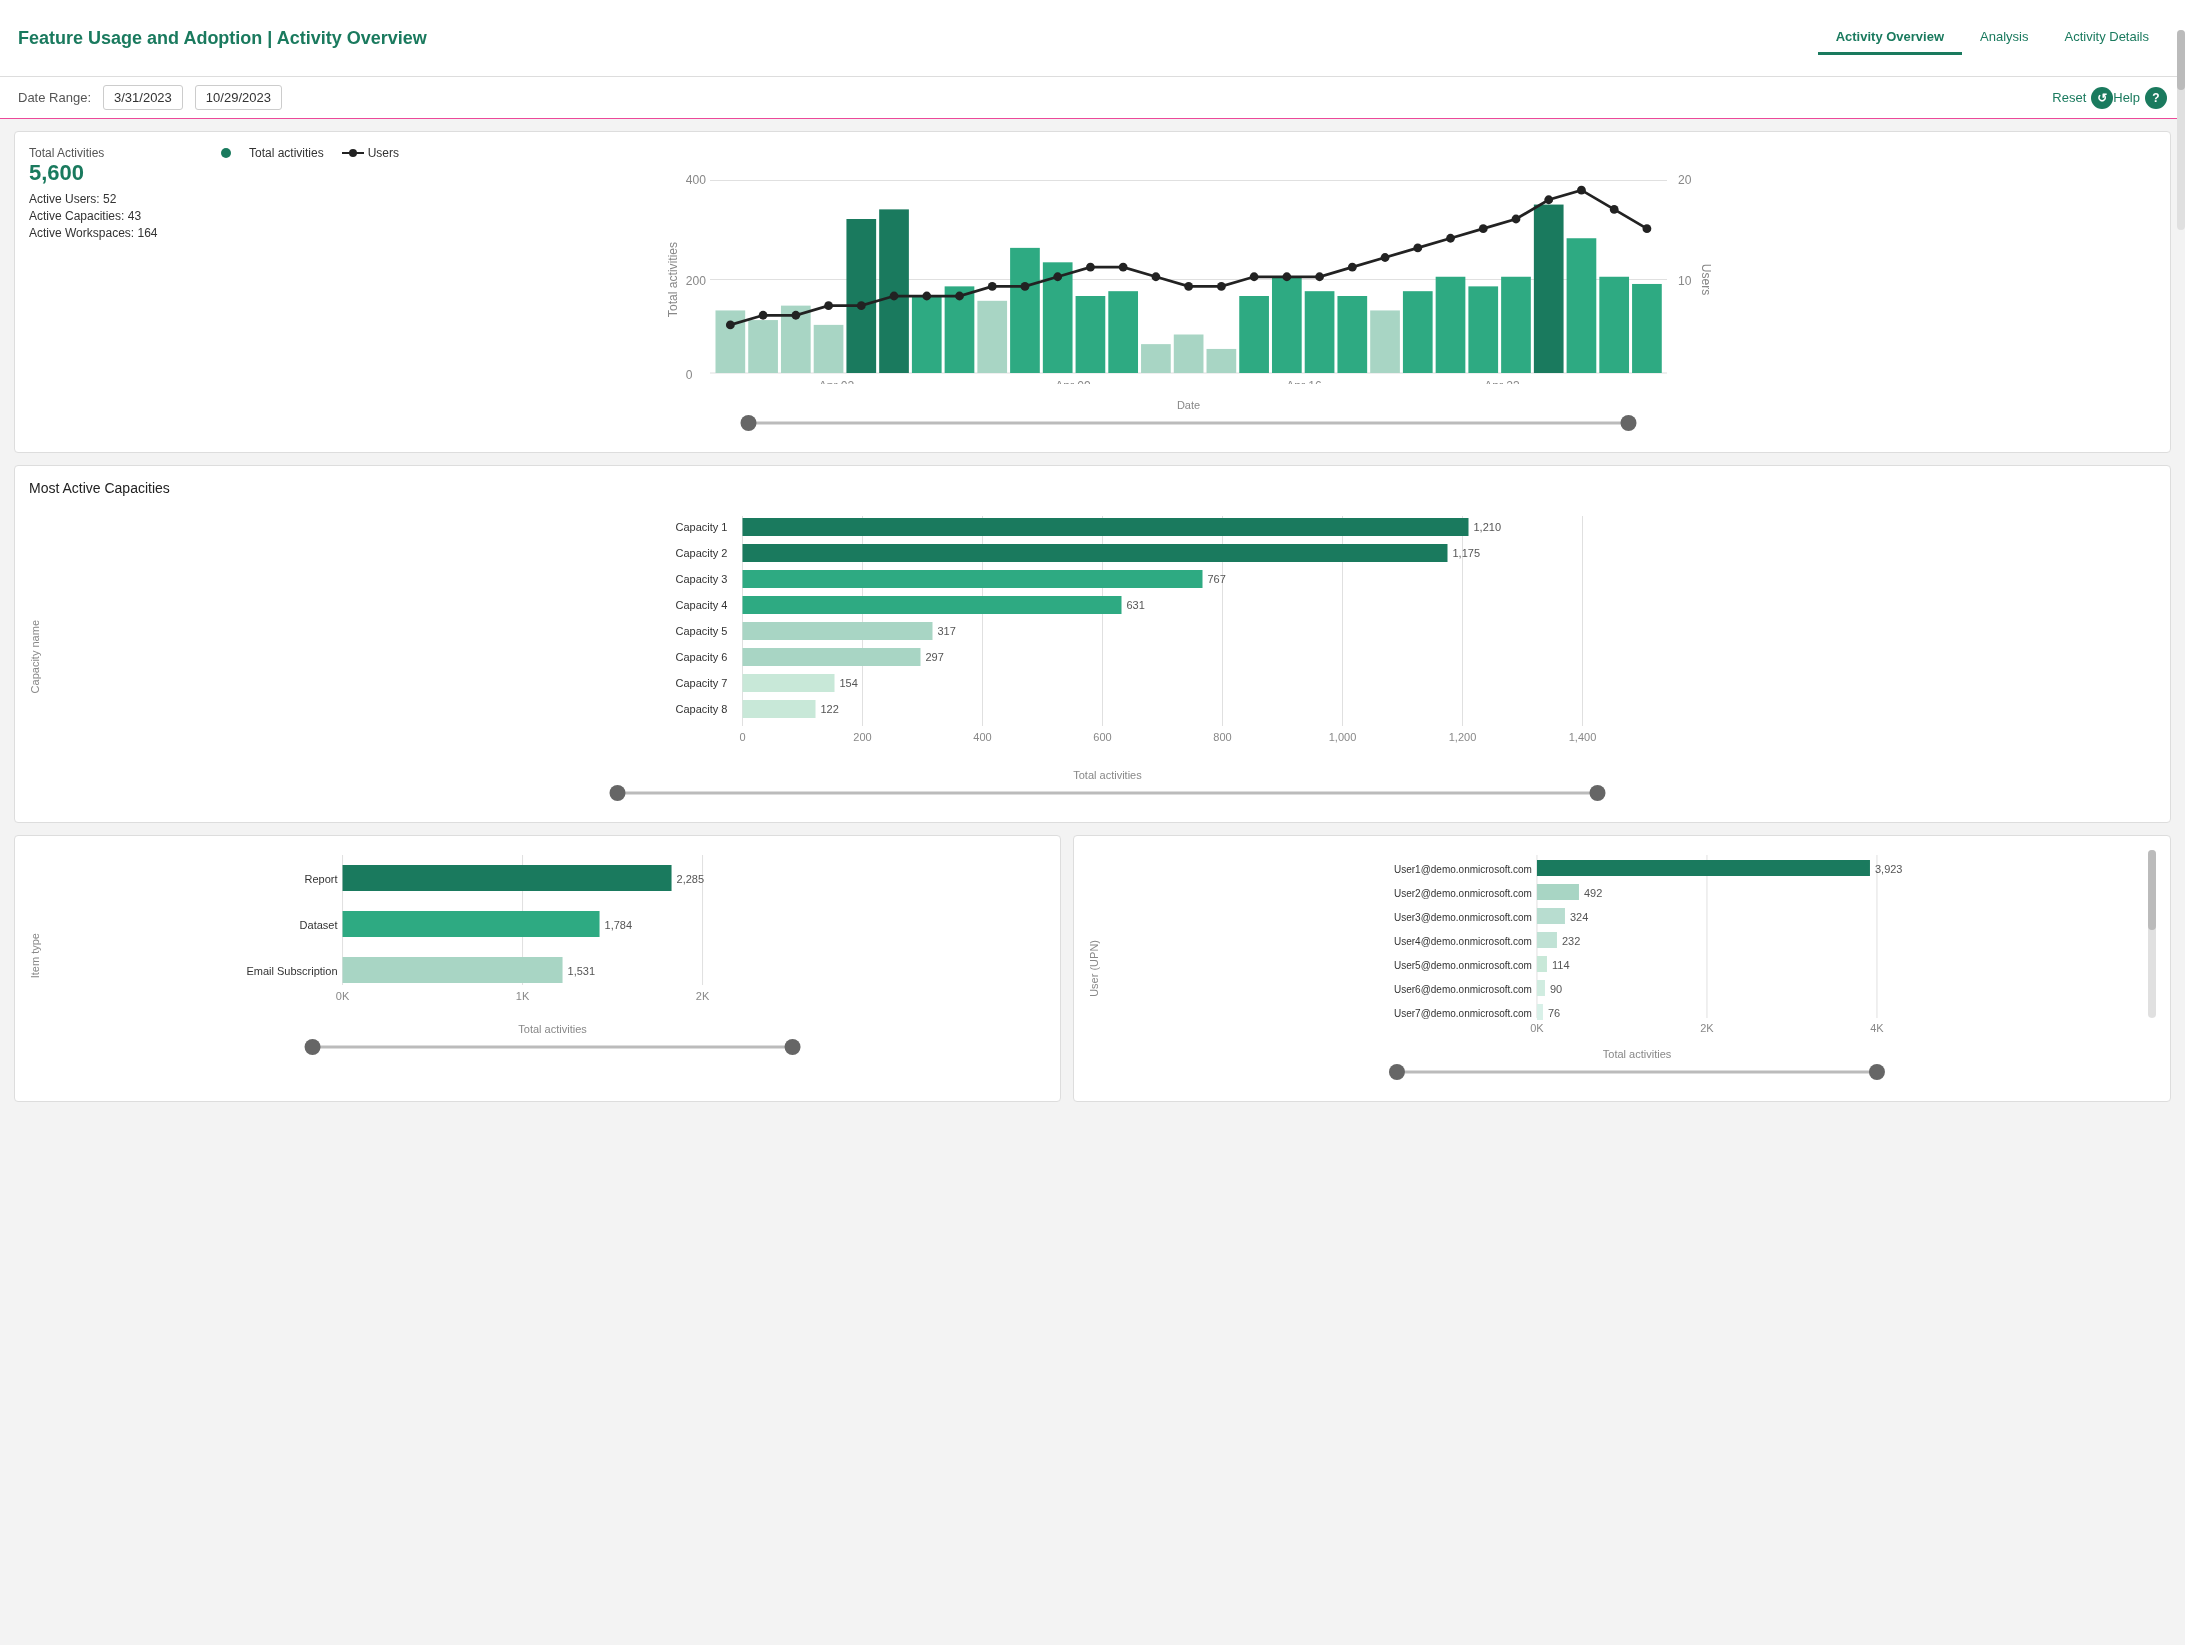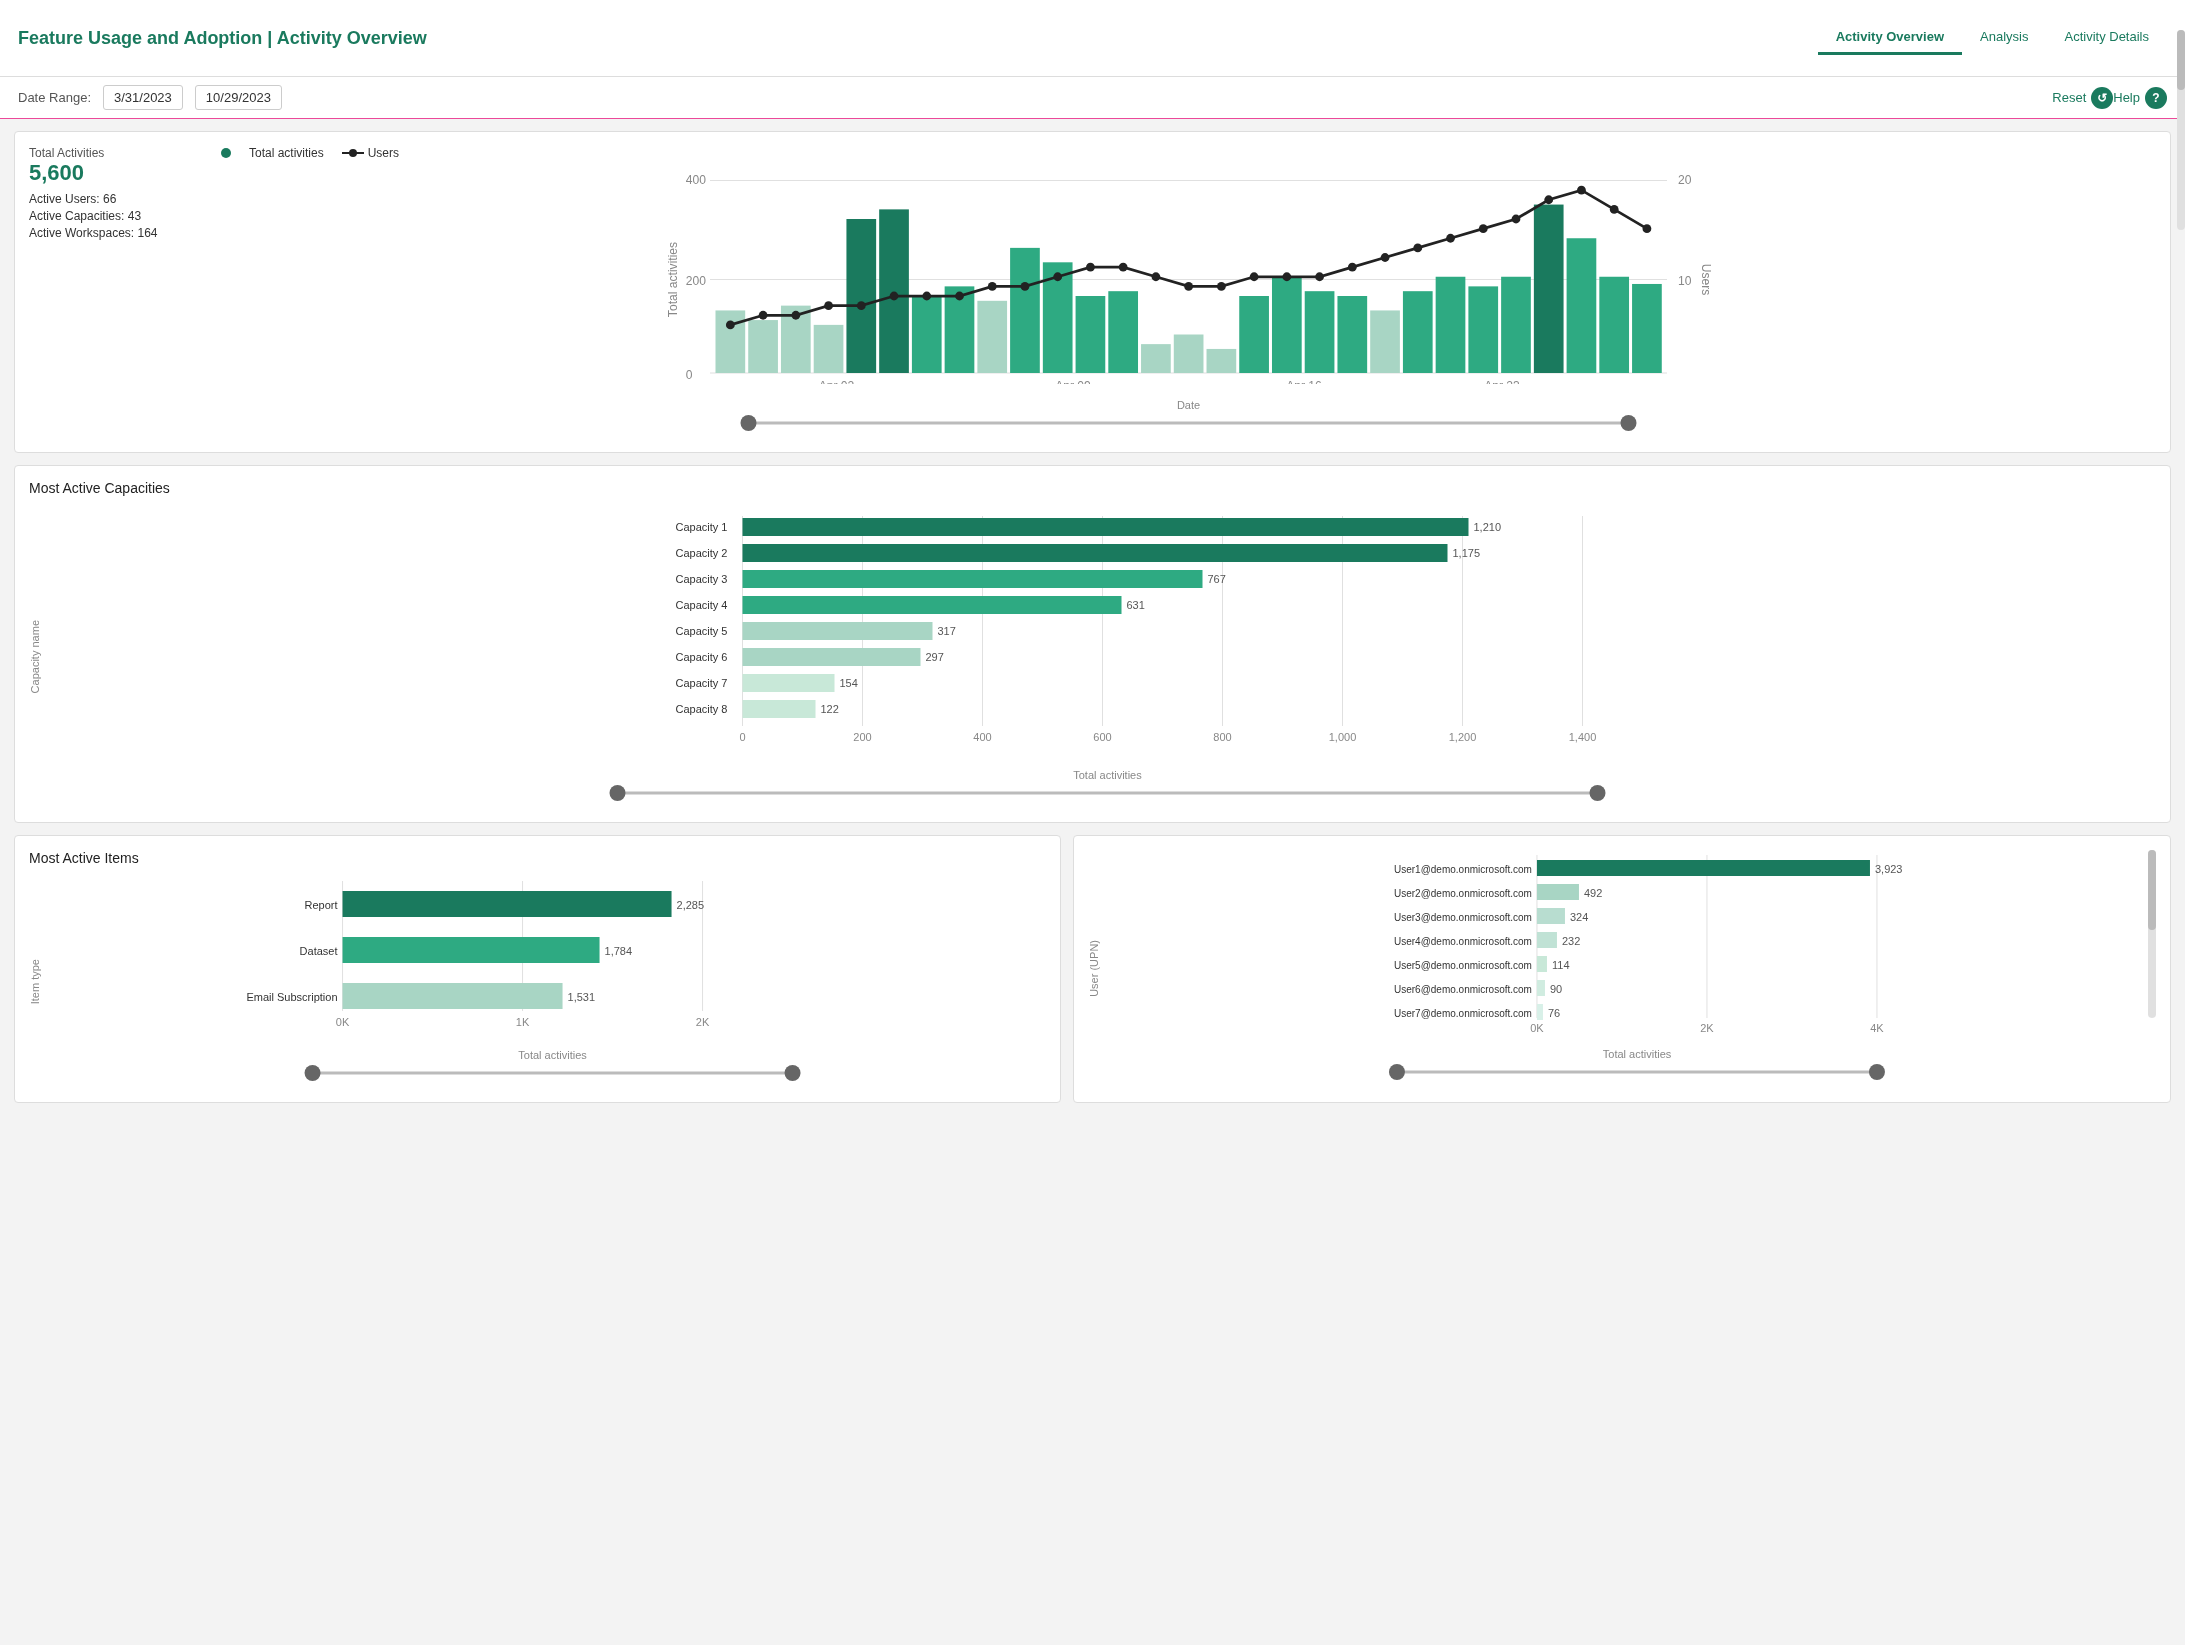--- a/index.html
+++ b/index.html
@@ -73,21 +73,21 @@
     </div>
   </div>
 </div>
 
 <div class="main">
 
   <div class="top-row">
     <div class="stats-panel">
       <div class="total-label">Total Activities</div>
       <div class="total-value">5,600</div>
-      <div class="stat-line">Active Users: 66</div>
+      <div class="stat-line">Active Users: 52</div>
       <div class="stat-line">Active Capacities: 43</div>
       <div class="stat-line">Active Workspaces: 164</div>
     </div>
     <div class="chart-area">
       <div class="legend">
         <span class="legend-dot" style="background:#1a7a5e;"></span>
         <span>Total activities</span>
         <span style="display:inline-flex;align-items:center;gap:4px;">
           <svg width="22" height="12">
               <line x1="0" y1="6" x2="22" y2="6" stroke="#222" stroke-width="2"></line>
@@ -268,21 +268,20 @@
             <circle cx="990" cy="10" r="8" fill="#666"></circle>
           </svg>
         </div>
       </div>
     </div>
   </div>
 
   <div class="bottom-row">
 
     <div class="bottom-panel">
-      <div class="section-title">Most Active Items</div>
       <div style="display:flex;align-items:stretch;">
         <div style="display:flex;align-items:center;width:30px;">
           <span class="chart-y-label">Item type</span>
         </div>
         <div style="flex:1;">
           <svg width="100%" height="170" viewBox="0 0 540 170">
 
             <line x1="60" y1="5" x2="60" y2="135" stroke="#e0e0e0" stroke-width="1"></line>
             <line x1="240" y1="5" x2="240" y2="135" stroke="#e0e0e0" stroke-width="1"></line>
             <line x1="420" y1="5" x2="420" y2="135" stroke="#e0e0e0" stroke-width="1"></line>

